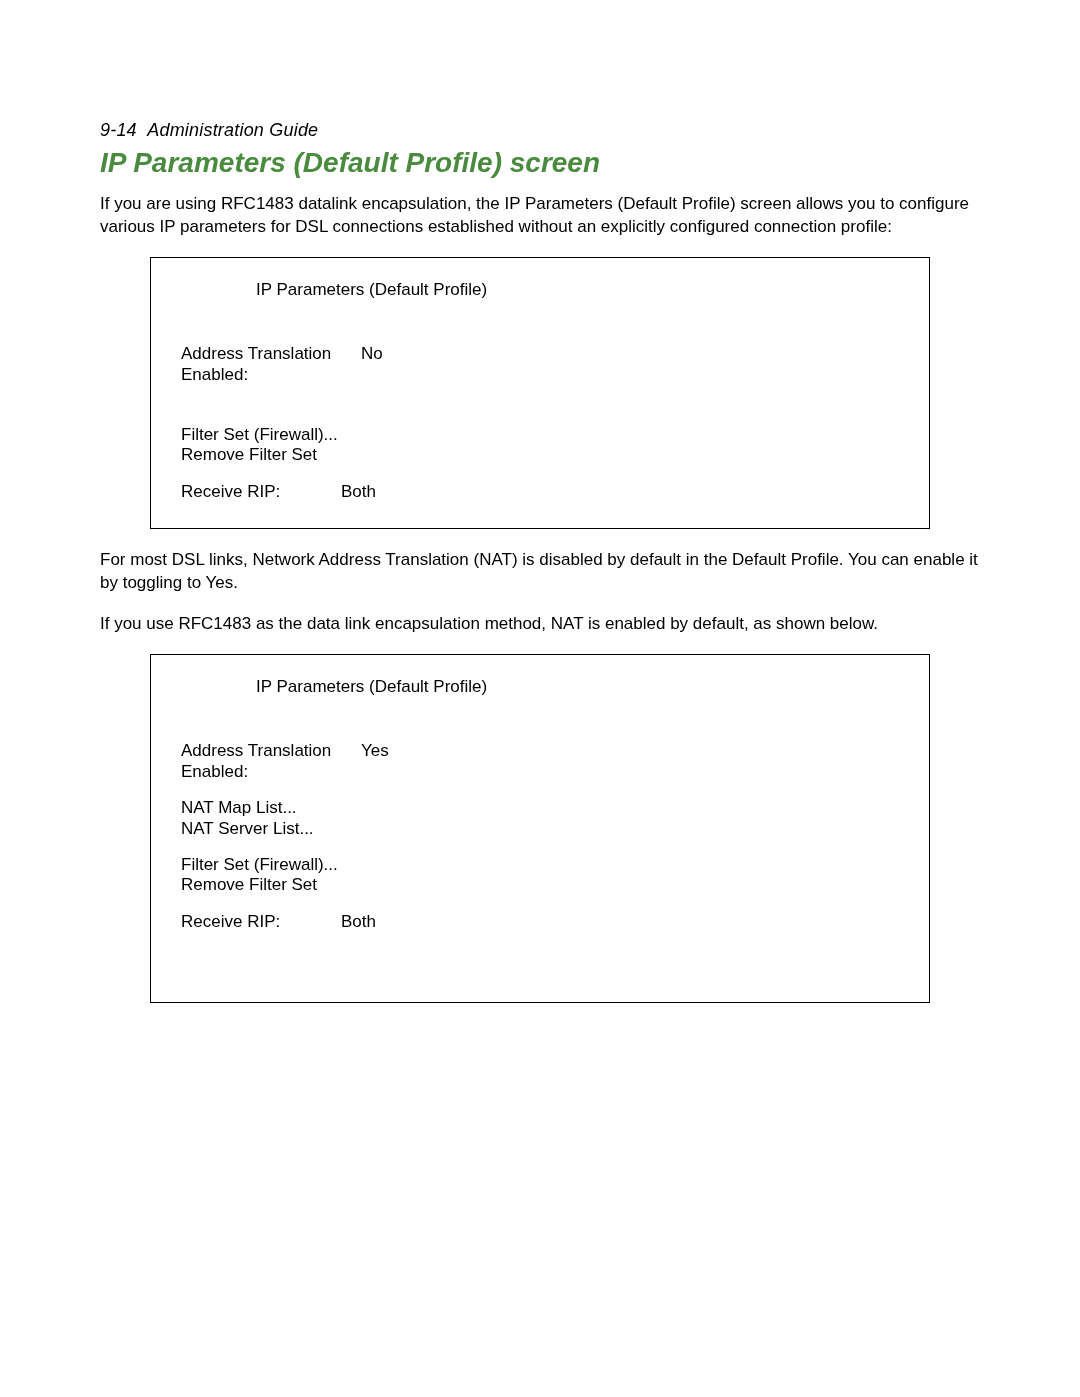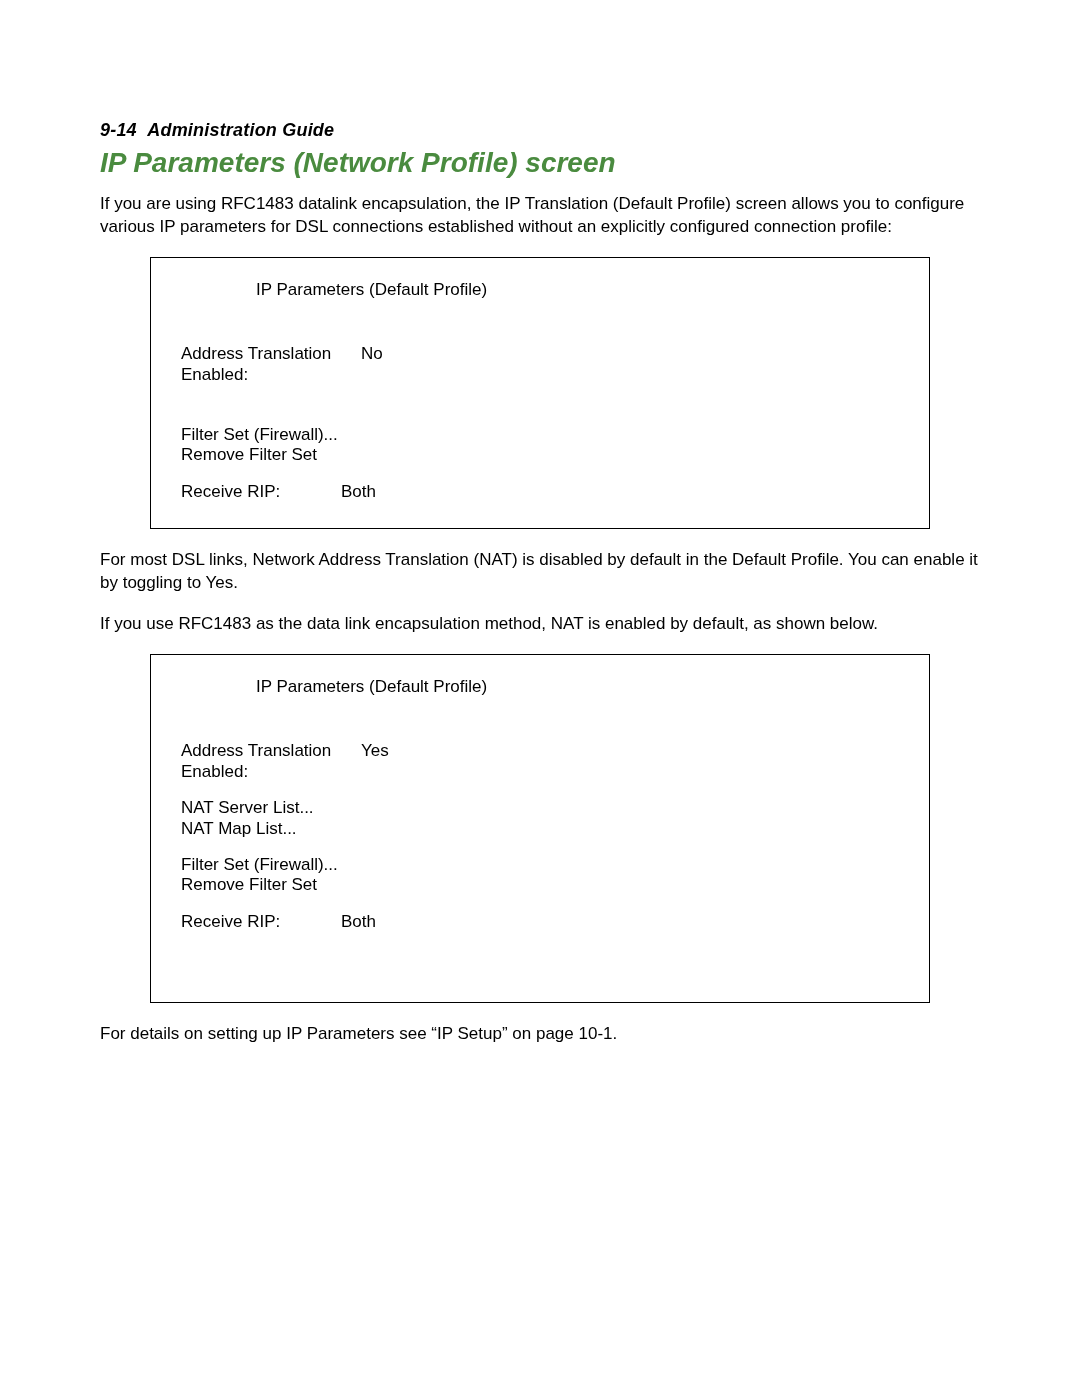--- a/index.html
+++ b/index.html
@@ -11,21 +11,21 @@
     }
     .page {
       width: 1080px;
       height: 1397px;
       box-sizing: border-box;
       padding: 120px 100px 60px 100px;
       position: relative;
     }
     .header-line {
       font-size: 18px;
-      font-weight: 700;
+      font-weight: 400;
       font-style: italic;
       letter-spacing: 0.2px;
       color: #000;
       margin-bottom: 6px;
     }
     .section-title {
       font-size: 28px;
       font-weight: 700;
       font-style: italic;
       color: #4a8b3f;
@@ -76,23 +76,23 @@
     }
   </style>
 </head>
 <body>
 
 <div class="page">
   <div class="header-line">
     <span>9-14</span>&nbsp;&nbsp;<span>Administration Guide</span>
   </div>
 
-  <div class="section-title">IP Parameters (Network Profile) screen</div>
+  <div class="section-title">IP Parameters (Default Profile) screen</div>
 
-  <div class="body-text">If you are using RFC1483 datalink encapsulation, the IP Translation (Default Profile) screen allows you to configure various IP parameters for DSL connections established without an explicitly configured connection profile:</div>
+  <div class="body-text">If you are using RFC1483 datalink encapsulation, the IP Parameters (Default Profile) screen allows you to configure various IP parameters for DSL connections established without an explicitly configured connection profile:</div>
 
   <div class="screen-box">
     <div class="screen-title">IP Parameters (Default Profile)</div>
 
     <div class="row">
       <span class="label" style="width:180px;">Address Translation Enabled:</span>
       <span class="value">No</span>
     </div>
 
     <div class="gap-large"></div>
@@ -115,31 +115,30 @@
   <div class="screen-box second">
     <div class="screen-title">IP Parameters (Default Profile)</div>
 
     <div class="row">
       <span class="label" style="width:180px;">Address Translation Enabled:</span>
       <span class="value">Yes</span>
     </div>
 
     <div class="gap-med"></div>
 
+    <div>NAT Map List...</div>
     <div>NAT Server List...</div>
-    <div>NAT Map List...</div>
 
     <div class="gap-med"></div>
 
     <div>Filter Set (Firewall)...</div>
     <div>Remove Filter Set</div>
 
     <div class="gap-med"></div>
 
     <div class="row">
       <span class="label">Receive RIP:</span>
       <span class="value">Both</span>
     </div>
   </div>
 
-  <div class="body-text">For details on setting up IP Parameters see “IP Setup” on page 10-1.</div>
 
 </div>
 
 </body></html>

